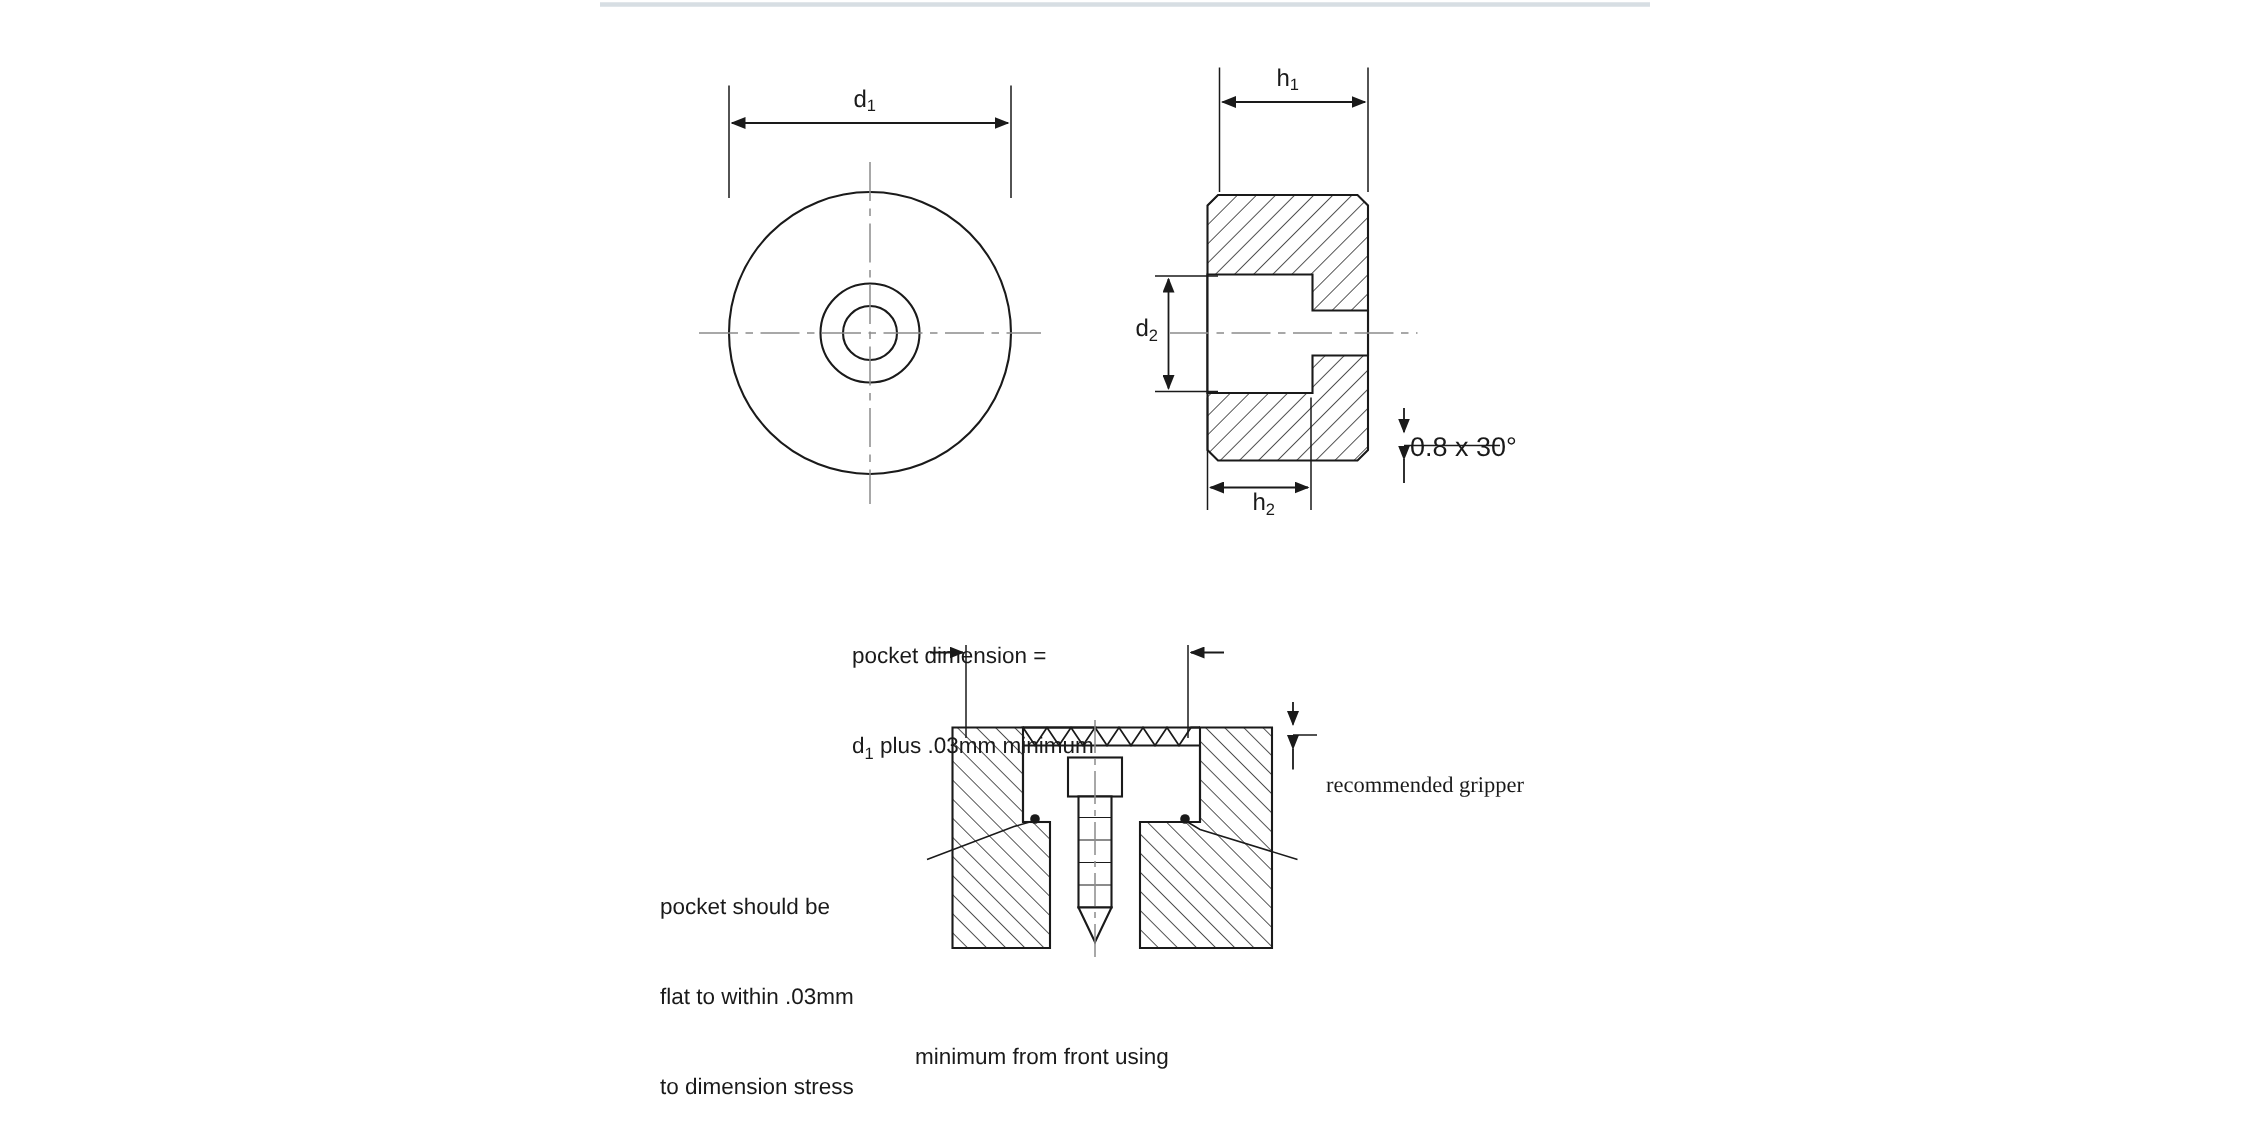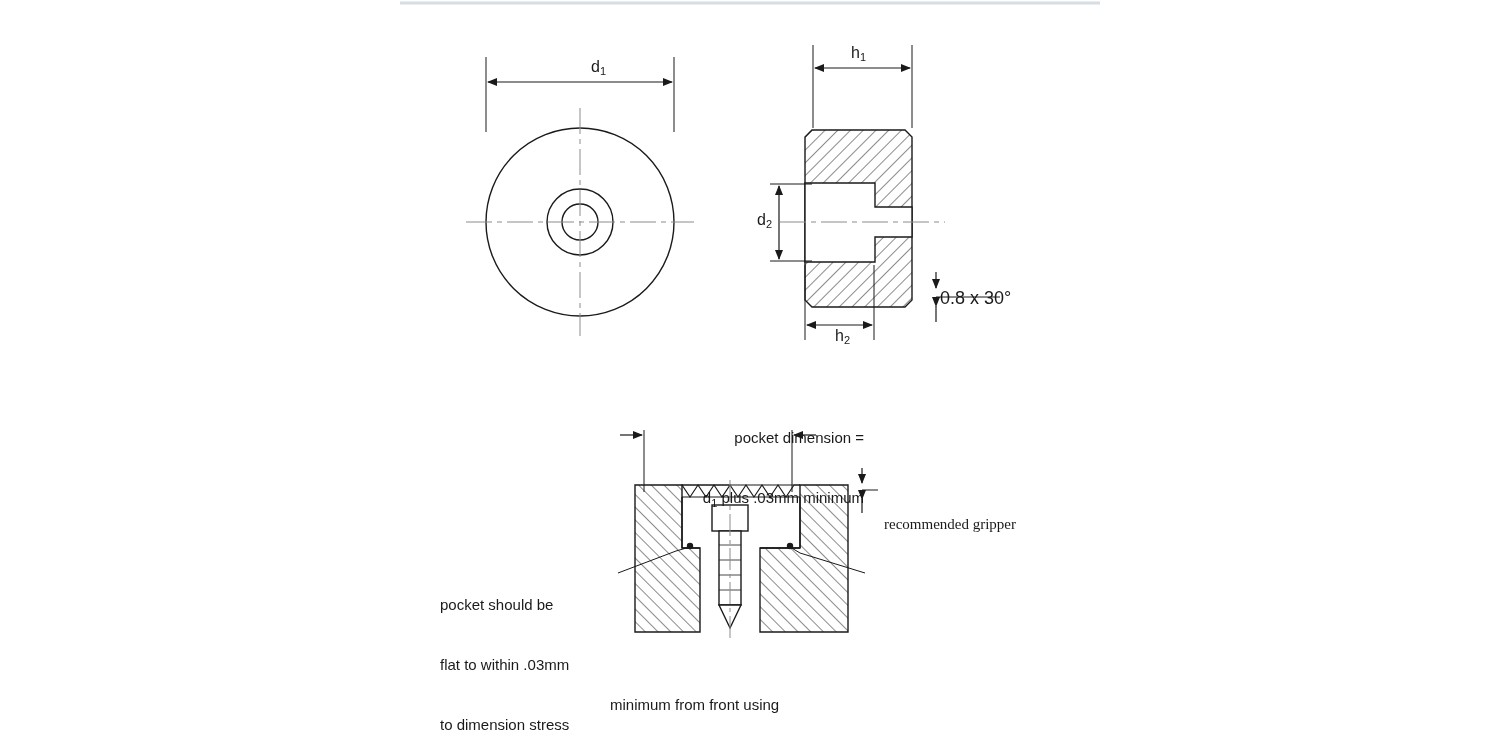--- a/index.html
+++ b/index.html
@@ -167,39 +167,39 @@
       <path d="M618,573 L676,551 L690,547" fill="none" stroke="#1a1a1a" stroke-width="1"></path>
       <circle cx="690" cy="546" r="3.2" fill="#1a1a1a"></circle>
     </g>
 
     <g>
       <path d="M865,573 L800,553 L790,547" fill="none" stroke="#1a1a1a" stroke-width="1"></path>
       <circle cx="790" cy="546" r="3.2" fill="#1a1a1a"></circle>
     </g>
   </svg>
 
-  <div class="dimlbl" style="left:569px; top:58px;margin-left:22px;">
+  <div class="dimlbl" style="left:569px; top:58px;">
     <span>d</span><sub>1</sub>
   </div>
 
   <div class="dimlbl" style="left:851px; top:44px;">
     <span>h</span><sub>1</sub>
   </div>
 
   <div class="dimlbl" style="left:835px; top:327px;">
     <span>h</span><sub>2</sub>
   </div>
 
   <div class="dimlbl" style="left:757px; top:211px;">
     <span>d</span><sub>2</sub>
   </div>
 
   <div class="dimlbl" style="left:940px; top:288px; font-size:18px;">0.8 x 30°</div>
 
-  <div class="notelbl center" style="left:604px; top:388px; width:260px;text-align:right;">
+  <div class="notelbl center" style="left:568px; top:388px; width:260px;">
     <div>pocket dimension =</div>
     <div><span>d</span><sub style="font-size:11px;">1</sub><span> plus .03mm minimum</span></div>
   </div>
 
   <div class="notelbl" style="left:884px; top:474px; width:230px;font-family:Liberation Serif, serif;">
     <div>recommended gripper</div>
   </div>
 
   <div class="notelbl right" style="left:440px; top:555px; width:170px;">
     <div>pocket should be</div>

